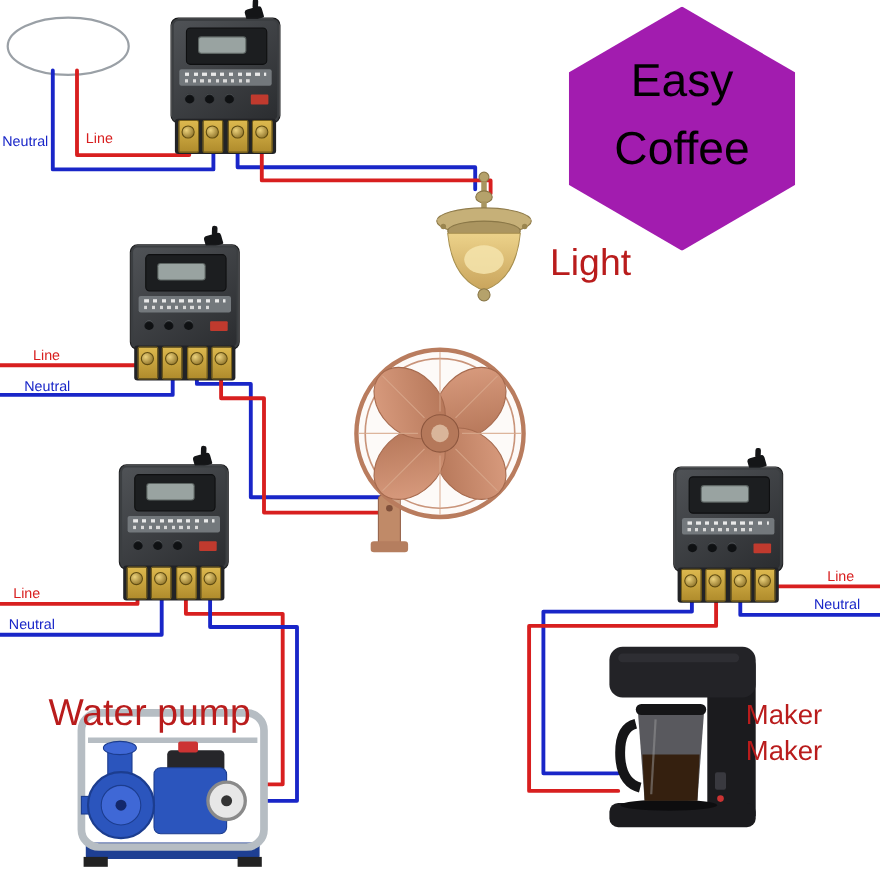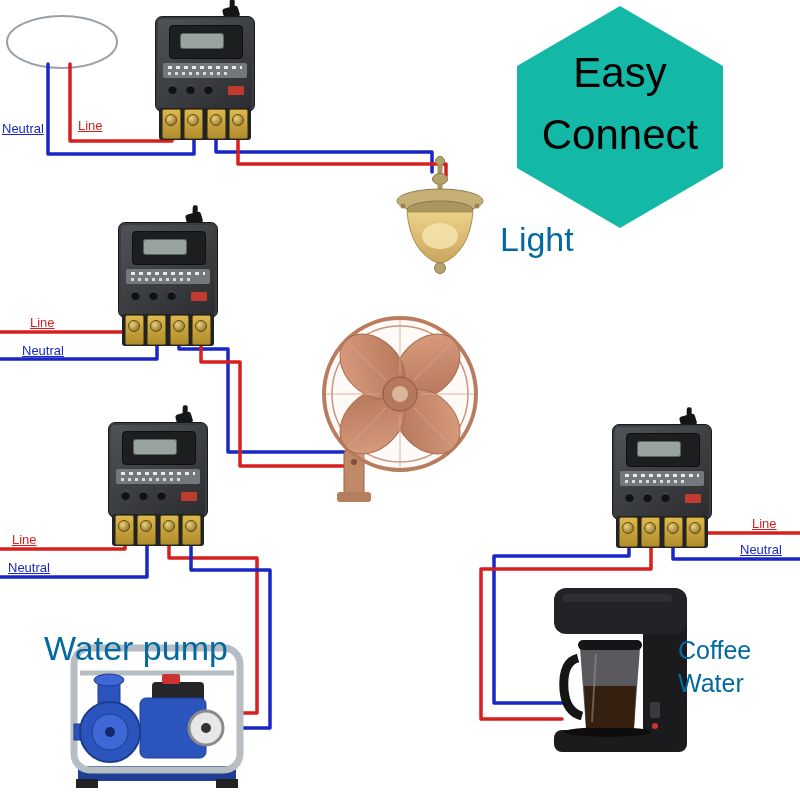--- a/index.html
+++ b/index.html
@@ -27,24 +27,24 @@
   .relay .strip{position:absolute;top:46px;left:7px;width:84px;height:15px;background:#73787c;border-radius:2px;}
   .relay .strip::before{content:"";position:absolute;top:3px;left:5px;right:5px;height:3px;background:repeating-linear-gradient(90deg,#e9e9e9 0 4px,rgba(0,0,0,0) 4px 8px);}
   .relay .strip::after{content:"";position:absolute;bottom:3px;left:5px;right:20px;height:3px;background:repeating-linear-gradient(90deg,#dadada 0 3px,rgba(0,0,0,0) 3px 7px);}
   .relay .btnrow{position:absolute;top:68px;left:12px;display:flex;gap:9px;}
   .relay .btn{width:9px;height:9px;border-radius:50%;background:#0f1113;box-shadow:inset 0 1px 1px #5a5e62;}
   .relay .chip{position:absolute;top:69px;right:10px;width:16px;height:9px;background:#c03a2e;border-radius:1px;}
   .relay .termblock{position:absolute;top:102px;left:4px;width:92px;height:32px;background:#222326;border-radius:3px;display:flex;justify-content:space-around;align-items:center;box-sizing:border-box;padding:0 1px;}
   .relay .terminal{width:17px;height:28px;background:linear-gradient(180deg,#dcb84e,#b08c2c);border:1px solid #77601a;border-radius:2px;position:relative;}
   .relay .terminal::before{content:"";position:absolute;top:4px;left:2px;width:10px;height:10px;border-radius:50%;background:radial-gradient(circle at 35% 35%,#ecd27c,#7d611a);border:1px solid #5f4c12;}
   
-  .wlbl{position:absolute;z-index:4;font-size:13px;line-height:1.1;text-decoration:underline;}
+  .wlbl{position:absolute;z-index:4;font-size:13px;line-height:1.1;}
   .lbl-line{color:#d81f1f;}
   .lbl-neutral{color:#1926c8;}
-  .devlbl{position:absolute;z-index:4;color:#0369a1;}
+  .devlbl{position:absolute;z-index:4;color:#b91c1c;}
   
   .badge{
     position:absolute;left:517px;top:6px;width:206px;height:222px;z-index:2;
     background:#29b2e8;color:#000;
     clip-path:polygon(50% 0%,100% 27%,100% 73%,50% 100%,0% 73%,0% 27%);
     display:flex;flex-direction:column;justify-content:center;align-items:center;
     gap:14px;padding-bottom:26px;box-sizing:border-box;
     font-size:42px;
   }
 </style>
@@ -266,20 +266,20 @@
   <div class="wlbl lbl-neutral" style="left: 22px; top: 344px; color: rgb(25, 38, 200);">Neutral</div>
 
   <div class="wlbl lbl-line" style="left: 12px; top: 533px; color: rgb(216, 31, 31);">Line</div>
   <div class="wlbl lbl-neutral" style="left: 8px; top: 561px; color: rgb(25, 38, 200);">Neutral</div>
 
   <div class="wlbl lbl-line" style="left: 752px; top: 517px; color: rgb(216, 31, 31);">Line</div>
   <div class="wlbl lbl-neutral" style="left: 740px; top: 543px; color: rgb(25, 38, 200);">Neutral</div>
 
   <div class="devlbl" style="left:500px;top:220px;font-size:34px;">Light</div>
   <div class="devlbl" style="left:44px;top:597px;font-size:34px;margin-top:32px;">Water pump</div>
-  <div class="devlbl" style="left:678px;top:634px;font-size:25px;width:104px;line-height:1.3;">Coffee Water</div>
-
-  <div class="badge" style="background: #14b8a6; color: rgb(0, 0, 0);">
+  <div class="devlbl" style="left:678px;top:634px;font-size:25px;width:104px;line-height:1.3;">Maker Maker</div>
+
+  <div class="badge" style="background: #a21caf; color: rgb(0, 0, 0);">
     <div class="badge-line">Easy</div>
-    <div class="badge-line">Connect</div>
+    <div class="badge-line">Coffee</div>
   </div>
 
 </div>
 
 </body></html>

